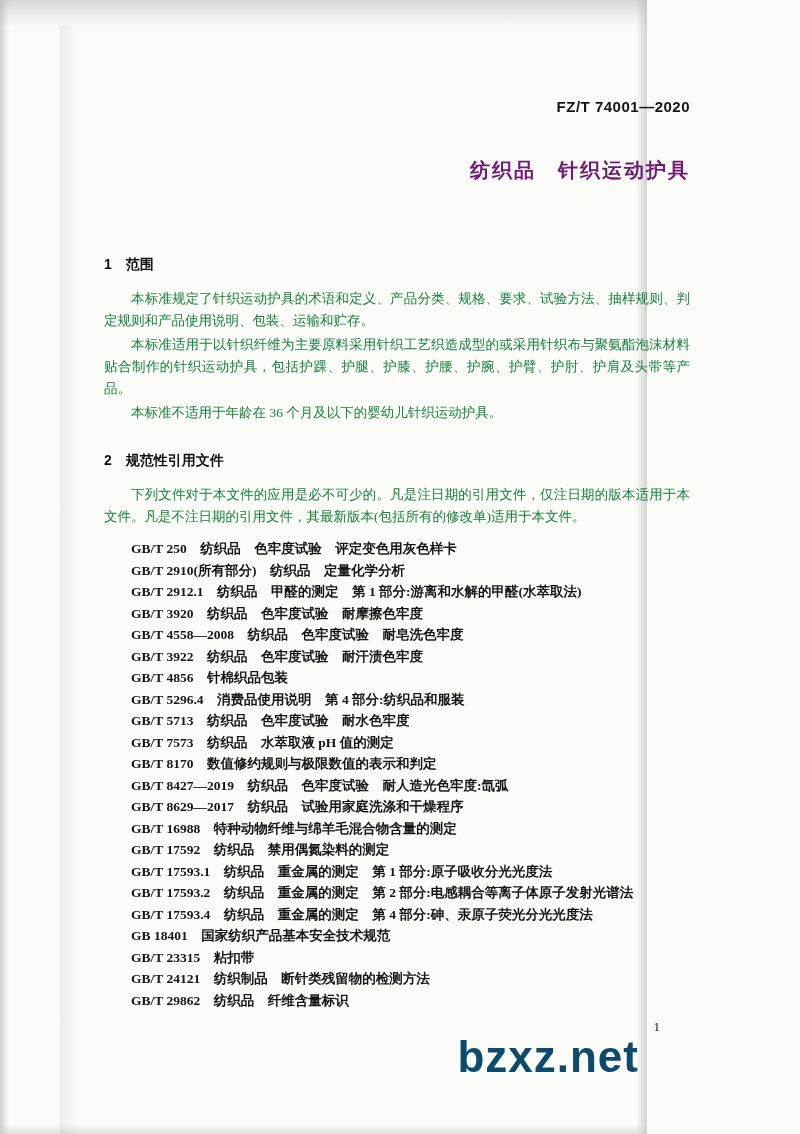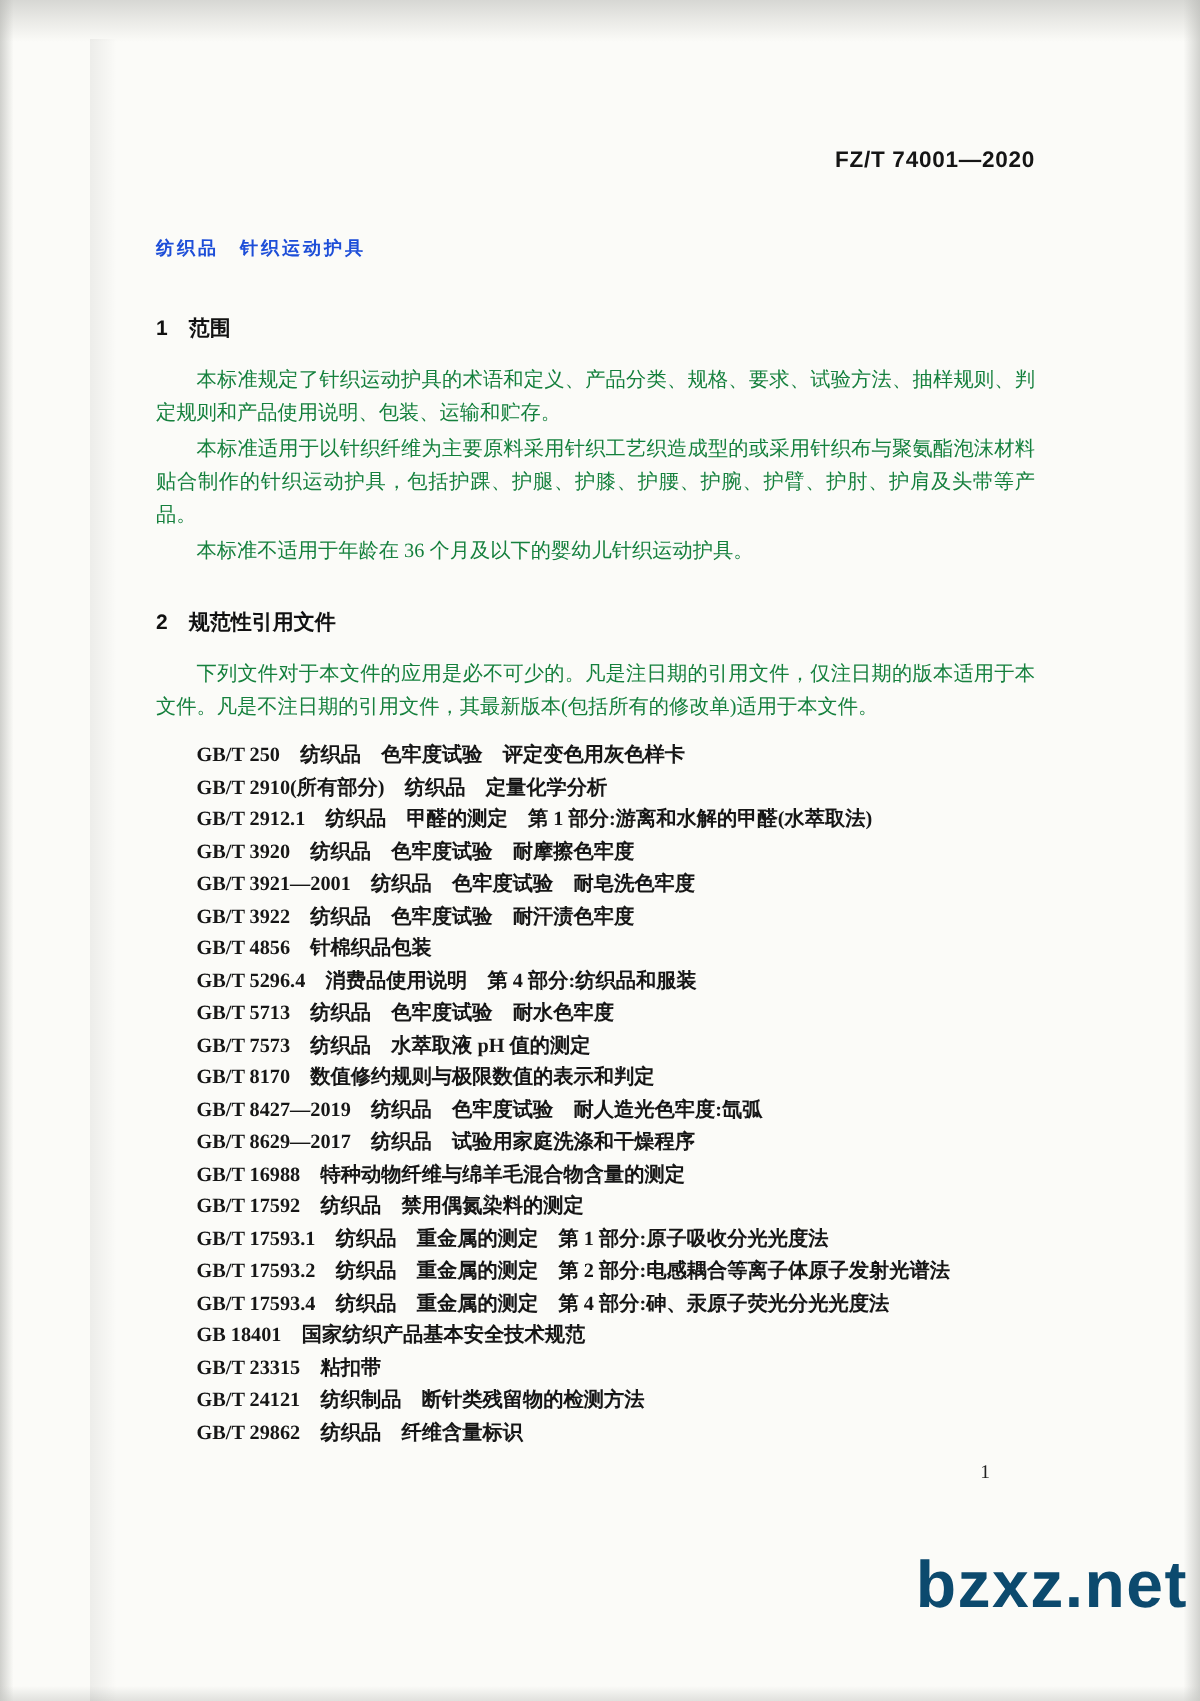--- a/index.html
+++ b/index.html
@@ -7,21 +7,21 @@
     padding: 0;
     width: 800px;
     height: 1134px;
     background: #fafaf7;
     font-family: "Liberation Serif", serif;
     color: #1b1b1b;
     overflow: hidden;
   }
   .sheet {
     position: relative;
-    width: 800px;
+    width: 647px;
     height: 1134px;
     background: #fbfbf8;
   }
   
   .scan-edge-top {
     position: absolute; top: 0; left: 0; right: 0; height: 28px;
     background: linear-gradient(to bottom, #b9bab6 0%, #d9d9d5 45%, rgba(250,250,247,0) 100%);
     opacity: .55;
   }
   .scan-edge-left {
@@ -52,29 +52,29 @@
   .doc-number {
     text-align: right;
     font-family: "Liberation Sans", sans-serif;
     font-weight: bold;
     font-size: 15px;
     letter-spacing: .5px;
     color: #151515;
   }
   .doc-title {
     margin-top: 42px;
-    text-align: left;
+    text-align: right;
     font-family: "Liberation Sans", sans-serif;
     font-weight: bold;
-    font-size: 12px;
+    font-size: 20px;
     letter-spacing: 2px;
-    color: #1d4ed8;
+    color: #701a75;
   }
   .section-heading {
-    margin-top: 36px;
+    margin-top: 72px;
     font-family: "Liberation Sans", sans-serif;
     font-weight: bold;
     font-size: 14px;
     color: #111;
   }
   .section-heading.second {
     margin-top: 28px;
   }
   .body-para {
     margin: 0;
@@ -144,21 +144,21 @@
 
     <div class="section-heading second">2　规范性引用文件</div>
 
     <p class="body-para">下列文件对于本文件的应用是必不可少的。凡是注日期的引用文件，仅注日期的版本适用于本文件。凡是不注日期的引用文件，其最新版本(包括所有的修改单)适用于本文件。</p>
 
     <div class="ref-list">
       <div class="ref-item">GB/T 250　纺织品　色牢度试验　评定变色用灰色样卡</div>
       <div class="ref-item">GB/T 2910(所有部分)　纺织品　定量化学分析</div>
       <div class="ref-item">GB/T 2912.1　纺织品　甲醛的测定　第 1 部分:游离和水解的甲醛(水萃取法)</div>
       <div class="ref-item">GB/T 3920　纺织品　色牢度试验　耐摩擦色牢度</div>
-      <div class="ref-item">GB/T 3921—2001　纺织品　色牢度试验　耐皂洗色牢度</div>
+      <div class="ref-item">GB/T 4558—2008　纺织品　色牢度试验　耐皂洗色牢度</div>
       <div class="ref-item">GB/T 3922　纺织品　色牢度试验　耐汗渍色牢度</div>
       <div class="ref-item">GB/T 4856　针棉织品包装</div>
       <div class="ref-item">GB/T 5296.4　消费品使用说明　第 4 部分:纺织品和服装</div>
       <div class="ref-item">GB/T 5713　纺织品　色牢度试验　耐水色牢度</div>
       <div class="ref-item">GB/T 7573　纺织品　水萃取液 pH 值的测定</div>
       <div class="ref-item">GB/T 8170　数值修约规则与极限数值的表示和判定</div>
       <div class="ref-item">GB/T 8427—2019　纺织品　色牢度试验　耐人造光色牢度:氙弧</div>
       <div class="ref-item">GB/T 8629—2017　纺织品　试验用家庭洗涤和干燥程序</div>
       <div class="ref-item">GB/T 16988　特种动物纤维与绵羊毛混合物含量的测定</div>
       <div class="ref-item">GB/T 17592　纺织品　禁用偶氮染料的测定</div>

